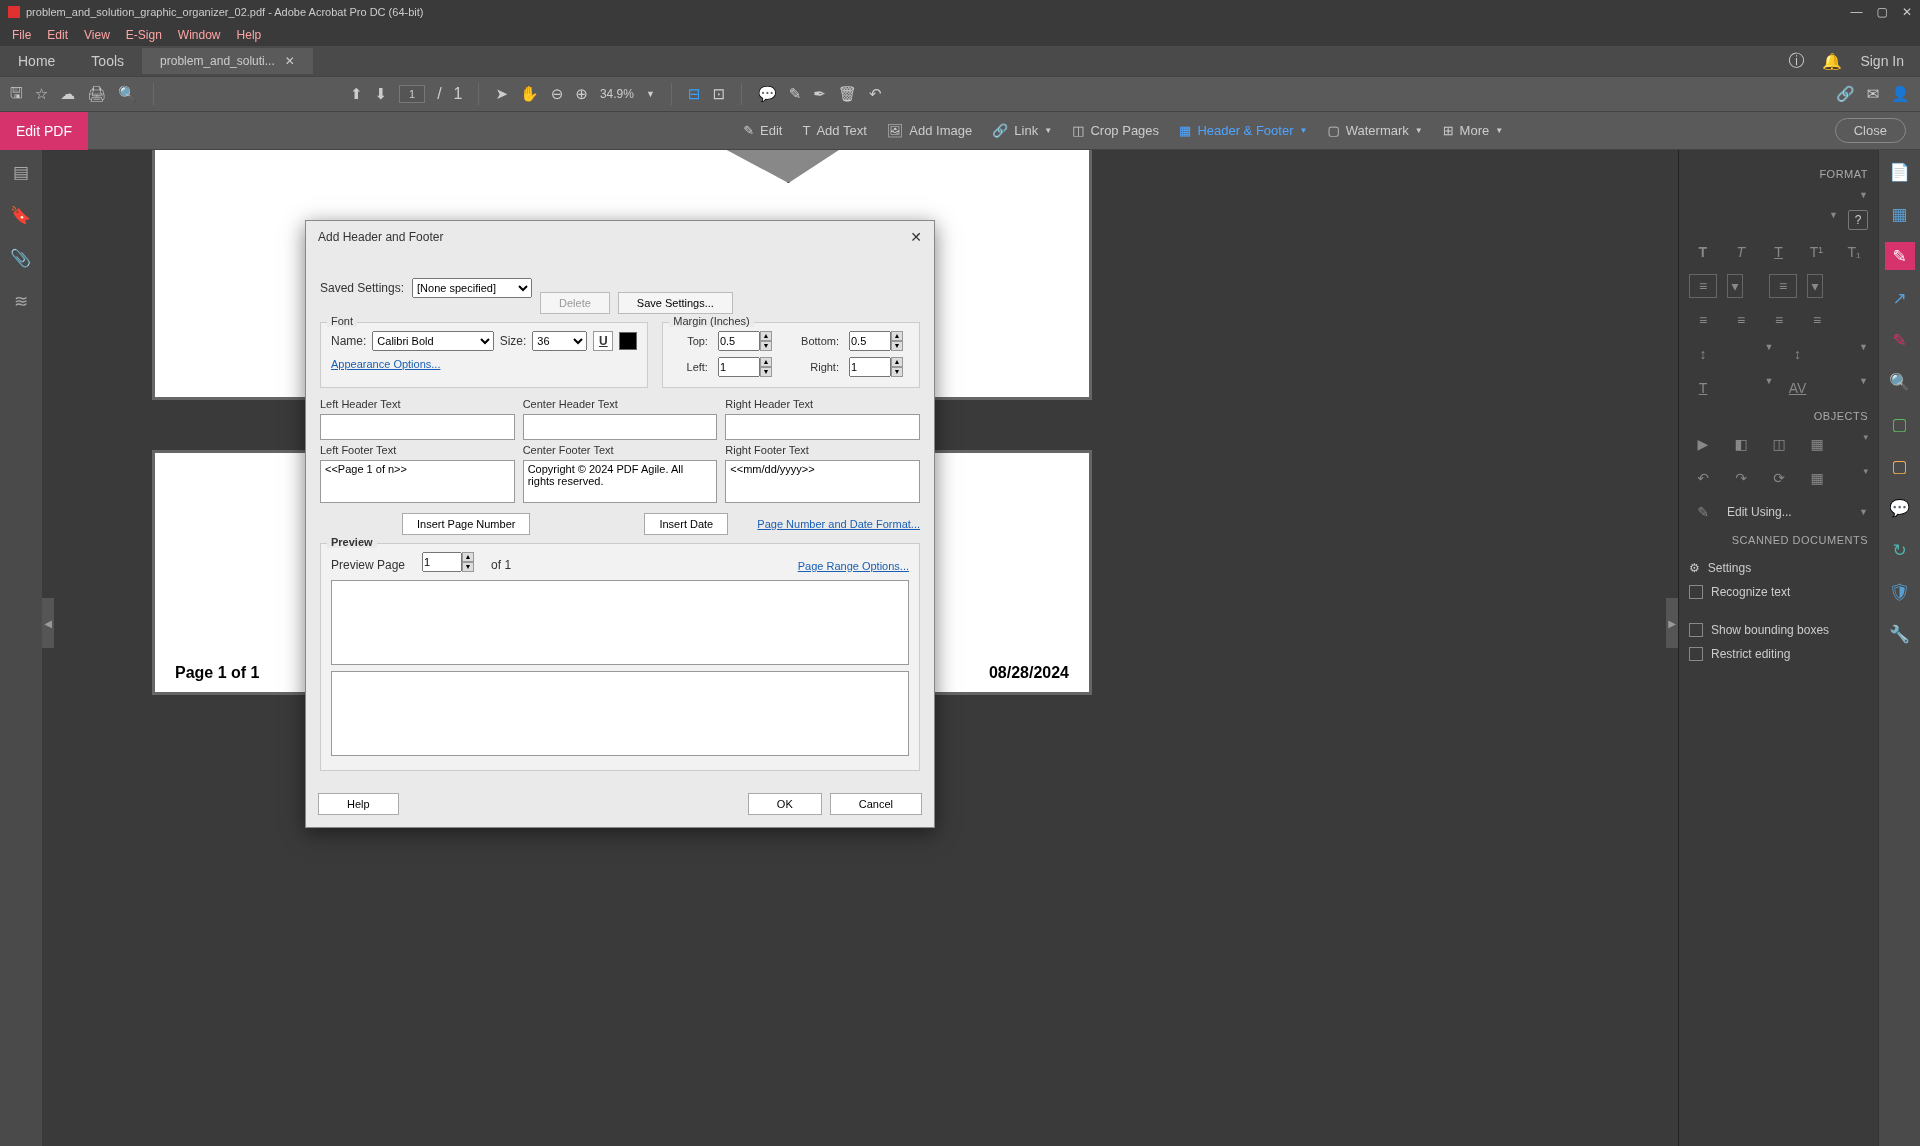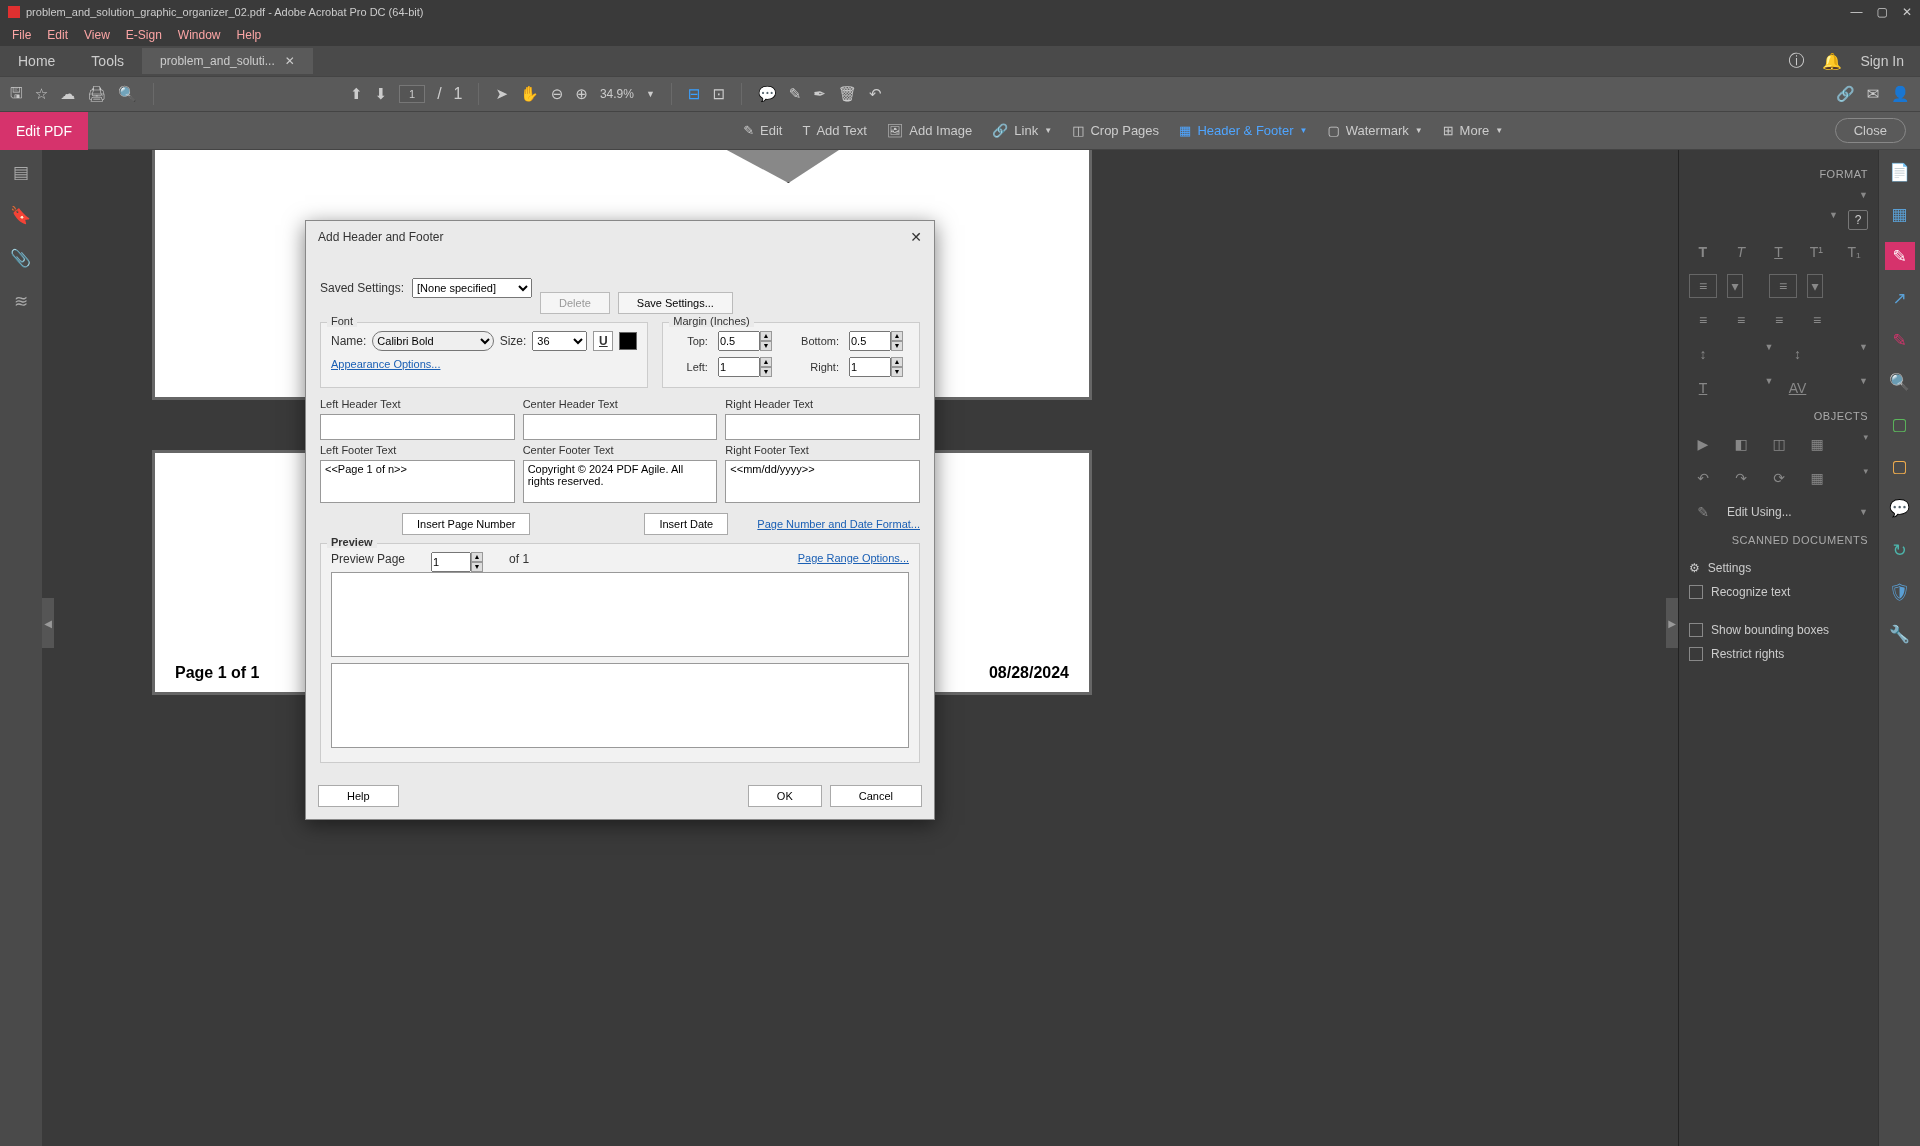--- a/index.html
+++ b/index.html
@@ -83,21 +83,21 @@
 .saved-row { display: flex; align-items: center; gap: 8px; margin-bottom: 8px; }
 .saved-row select { width: 120px; height: 20px; font-size: 11px; }
 .saved-row button { height: 22px; padding: 0 18px; font-size: 11px; background: #f5f5f5; border: 1px solid #bbb; cursor: pointer; margin-top: 31px; }
 .saved-row button:disabled { color: #999; }
 
 .section-group { display: flex; gap: 14px; margin-bottom: 10px; }
 .fieldset { border: 1px solid #ccc; background: #f2f2f2; padding: 8px 10px 10px; flex: 1; position: relative; }
 .fieldset .legend { position: absolute; top: -8px; left: 6px; background: #eaeaea; padding: 0 4px; font-size: 11px; }
 .font-row { display: flex; align-items: center; gap: 6px; }
 .font-row select, .font-row input { height: 20px; font-size: 11px; }
-.font-name { flex: 1; border-radius: 10px; }
+.font-name { flex: 1; }
 .font-size-input { width: 55px; }
 .px1 { margin-top: 6px; }
 .link { color: #1a5fb4; text-decoration: underline; cursor: pointer; font-size: 11px; }
 .margin-grid { display: grid; grid-template-columns: auto 60px auto 60px; gap: 6px 10px; align-items: center; }
 .margin-grid label { text-align: right; font-size: 11px; }
 .spin-wrap { display: flex; }
 .margin-grid input { width: 42px; height: 20px; font-size: 11px; }
 .spin-btns { display: flex; flex-direction: column; }
 .spin-btns button { width: 12px; height: 10px; font-size: 7px; line-height: 6px; padding: 0; border: 1px solid #999; background: #ddd; cursor: pointer; }
 
@@ -105,21 +105,21 @@
 .header-grid label { font-size: 11px; }
 .header-grid input, .header-grid textarea { width: 100%; height: 26px; font-size: 11px; padding: 2px 4px; border: 1px solid #999; resize: none; font-family: inherit; }
 .header-grid textarea { height: 43px; }
 
 .insert-row { display: flex; align-items: center; gap: 12px; margin-bottom: 8px; }
 .insert-row button { padding: 4px 14px; font-size: 11px; background: #fff; border: 1px solid #aaa; cursor: pointer; }
 .insert-row .spacer { flex: 1; }
 
 .preview-section { border: 1px solid #ccc; background: #f2f2f2; padding: 8px 10px; position: relative; margin-bottom: 8px; }
 .preview-section .legend { position: absolute; top: -8px; left: 6px; background: #eaeaea; padding: 0 4px; font-size: 11px; font-weight: bold; }
-.preview-row { display: flex; align-items: flex-start; gap: 26px; }
+.preview-row { display: flex; align-items: flex-end; gap: 17px; margin-bottom: 8px; }
 .preview-row input { width: 40px; height: 20px; font-size: 11px; }
 .preview-box { height: 85px; background: #fff; border: 1px solid #999; margin-bottom: 6px; }
 
 .dialog-footer { display: flex; padding: 6px 12px 12px; gap: 8px; }
 .dialog-footer button { padding: 4px 28px; font-size: 11px; background: #fff; border: 1px solid #aaa; cursor: pointer; }
 .dialog-footer .spacer { flex: 1; }
 
 .underline-btn { width: 20px; height: 20px; border: 1px solid #999; display: flex; align-items: center; justify-content: center; text-decoration: underline; font-weight: bold; cursor: pointer; background: #fff; font-size: 12px; }
 .color-swatch { width: 18px; height: 18px; background: #000; border: 1px solid #666; cursor: pointer; }
 </style>
@@ -354,21 +354,21 @@
       <span class="check-box"></span>
       <span>Recognize text</span>
     </div>
     <div style="height:14px"></div>
     <div class="check-row">
       <span class="check-box"></span>
       <span>Show bounding boxes</span>
     </div>
     <div class="check-row">
       <span class="check-box"></span>
-      <span>Restrict rights</span>
+      <span>Restrict editing</span>
     </div>
   </div>
 
   <div class="far-right-rail">
     <div class="ricon">📄</div>
     <div class="ricon blue">▦</div>
     <div class="ricon active">✎</div>
     <div class="ricon blue">↗</div>
     <div class="ricon">✎</div>
     <div class="ricon blue">🔍</div>

